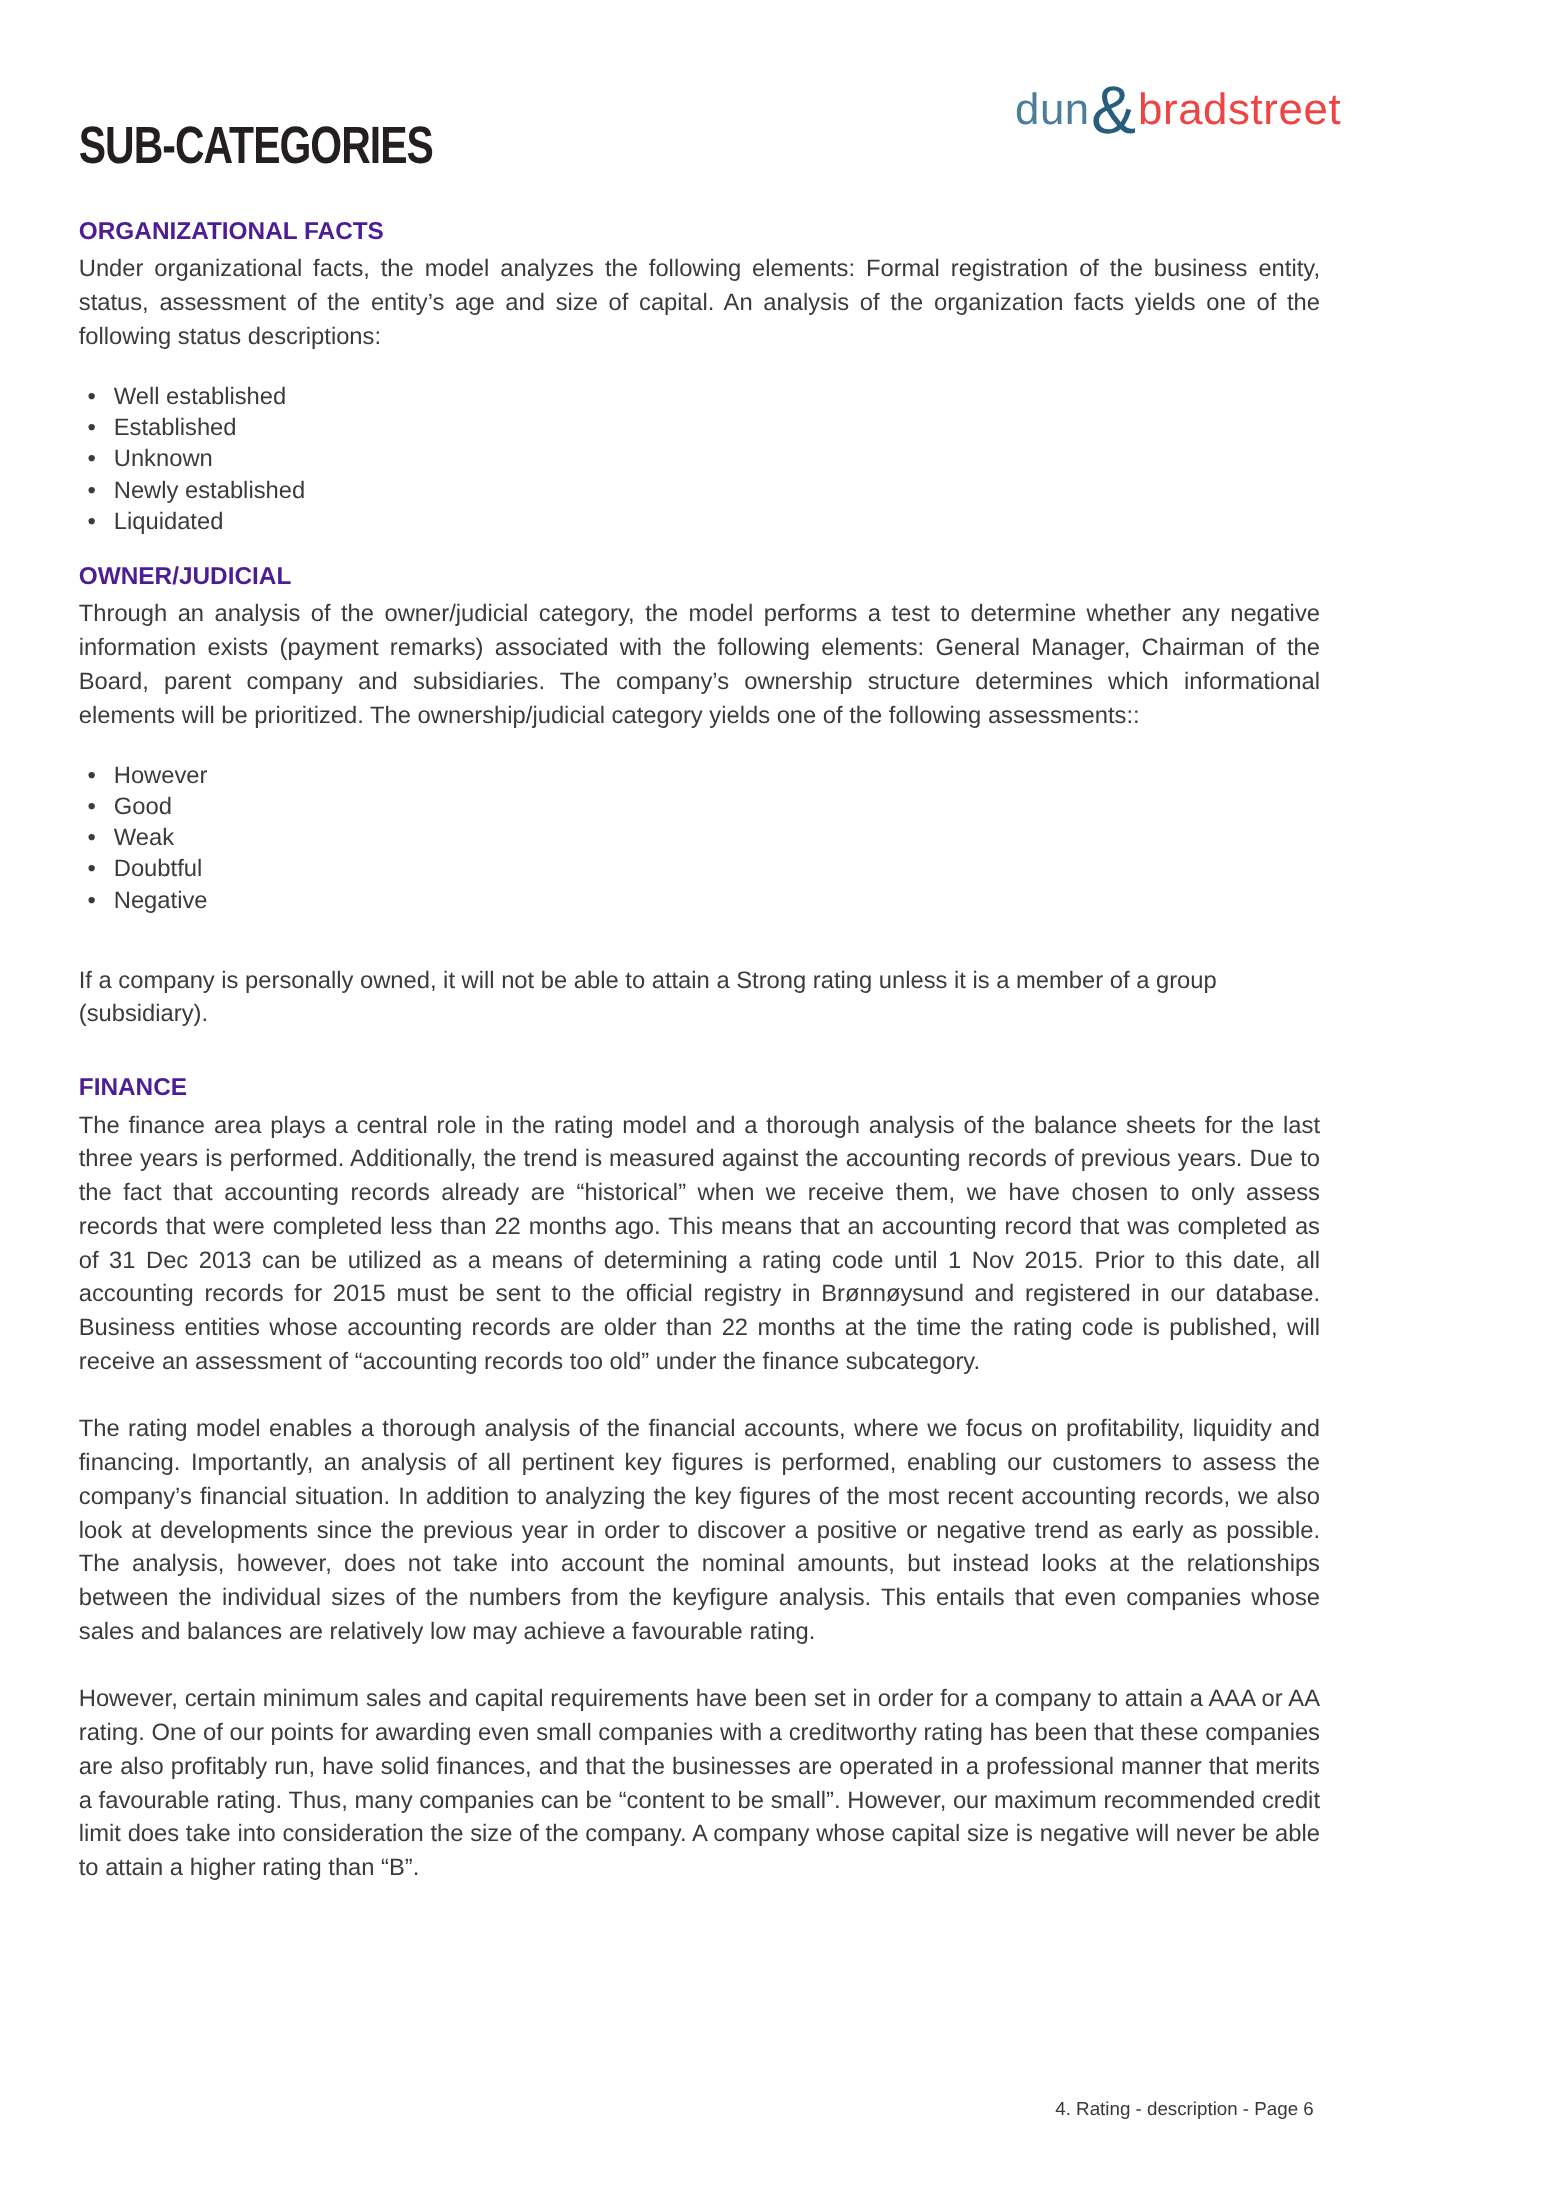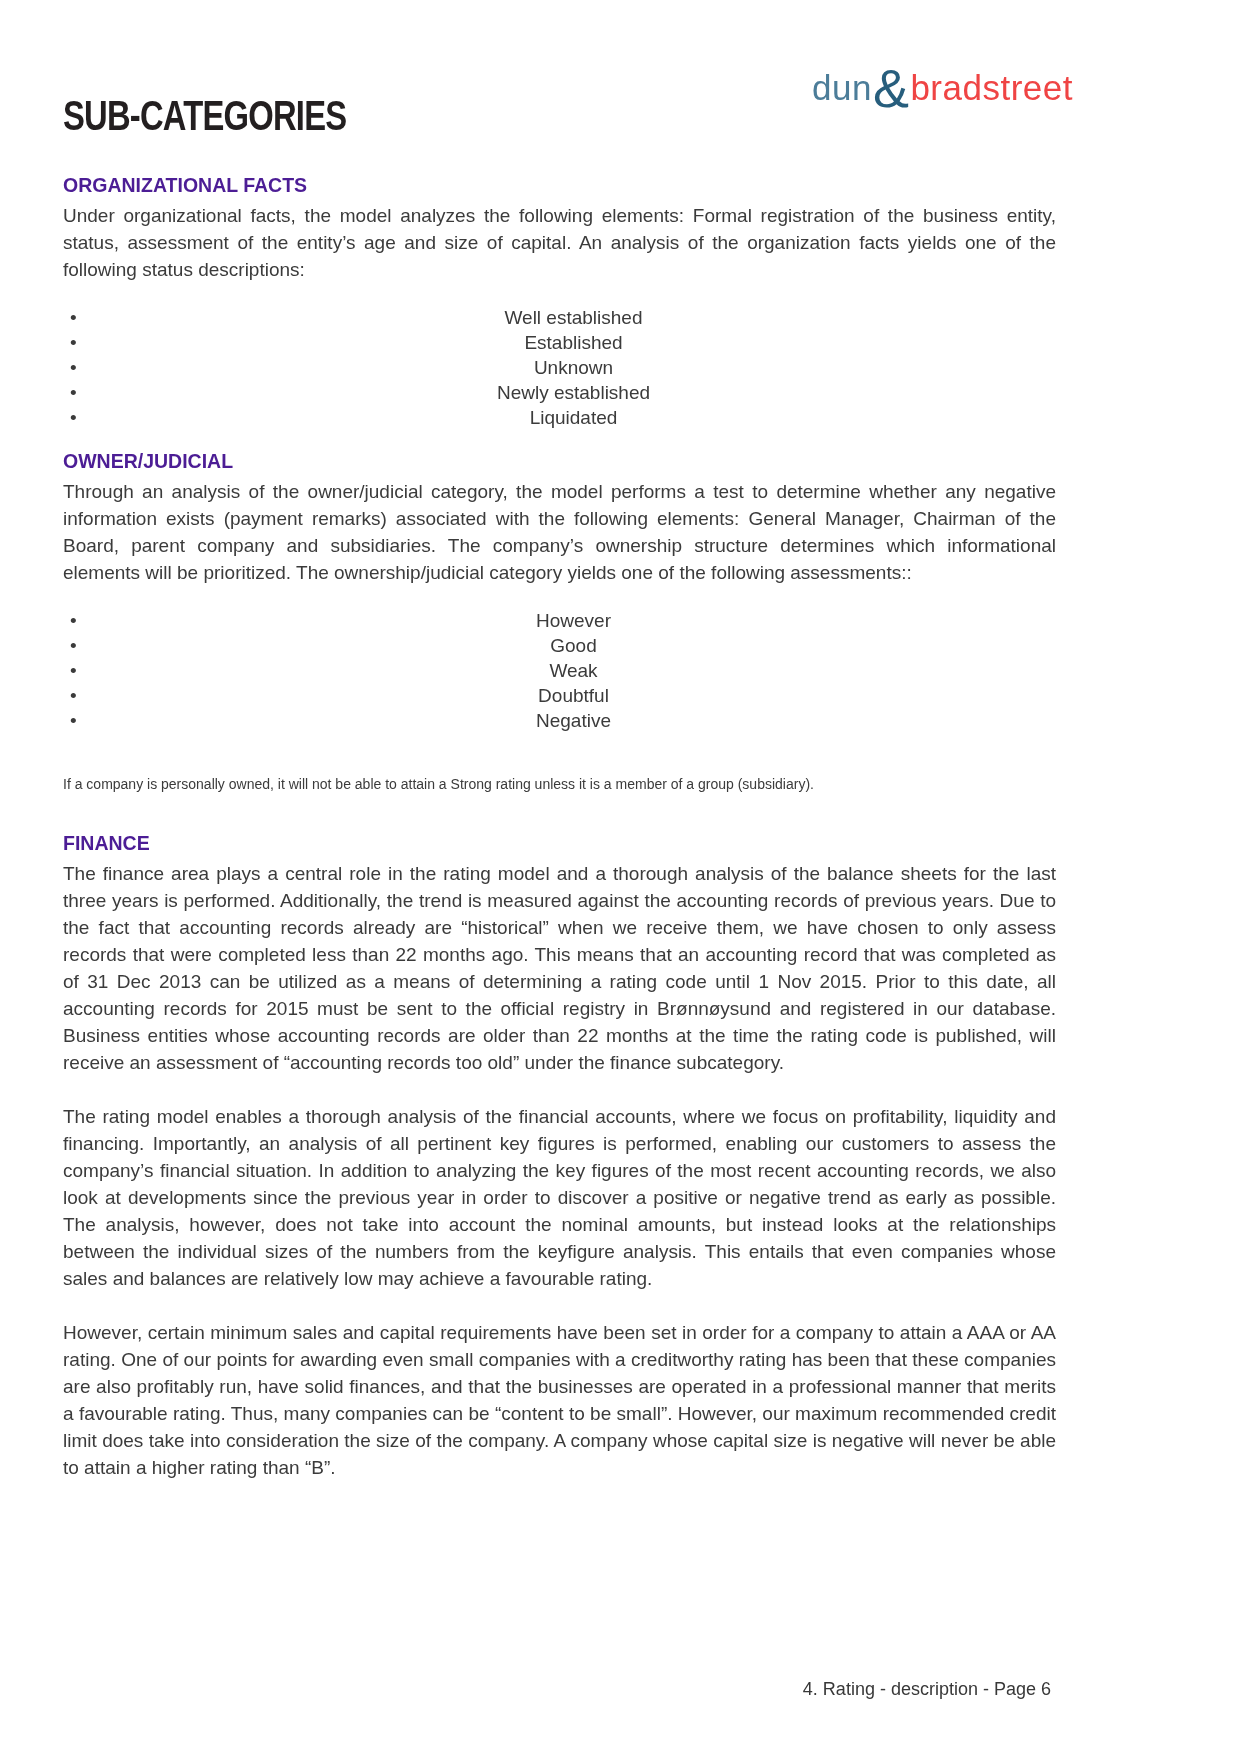--- a/index.html
+++ b/index.html
@@ -62,51 +62,50 @@
   .s2 h2 { margin-top: 20px; }
   .s3 h2 { margin-top: 34px; }
   p.body-text {
     font-size: 19px;
     line-height: 27px;
     margin: 0;
     text-align: justify;
   }
   p.body-text.follow { margin-top: 27px; }
   p.note-text {
-    font-size: 14px;
+    font-size: 19px;
     line-height: 27px;
     margin: 38px 0 0 0;
     text-align: left;
   }
   ul.bullet-list {
     list-style: none;
     margin: 22px 0 0 0;
     padding: 0;
   }
   ul.bullet-list li {
     font-size: 19px;
     line-height: 25px;
     position: relative;
     padding-left: 28px;
     color: #3b3b3b;
-    text-align: center;
   }
   ul.bullet-list li::before {
     content: "\2022";
     position: absolute;
     left: 7px;
     top: 0;
   }
 
   
   .page-footer {
     position: absolute;
     top: 1679px;
     right: 190px;
-    font-size: 18px;
+    font-size: 15px;
     color: #383838;
   }
 </style>
 </head>
 <body>
 
 <div class="logo">
   <span class="dun">dun</span>
     <span class="amp">&amp;</span>
     <span class="bradstreet">bradstreet</span>

